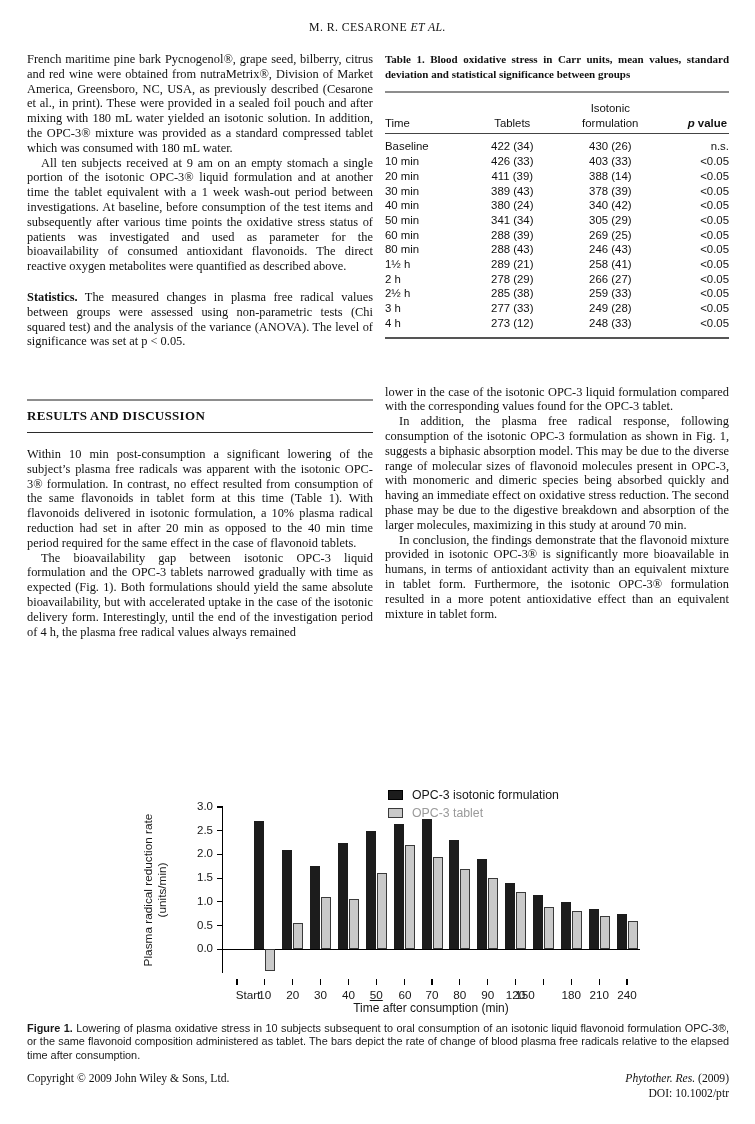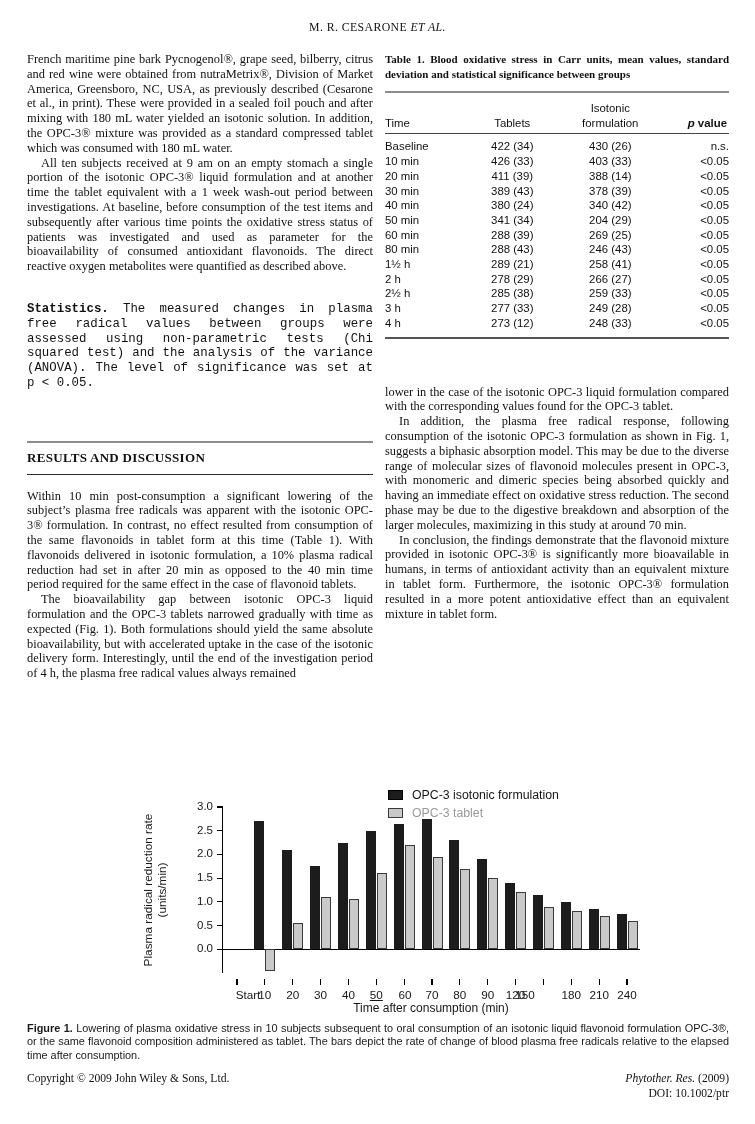--- a/index.html
+++ b/index.html
@@ -20,21 +20,21 @@
 
   .col { position: absolute; top: 52px; width: 346px; font-size: 12.4px; line-height: 14.8px; text-align: justify; }
   .col-left  { left: 27px; }
   .col-right { left: 385px; width: 344px; }
 
   .para { text-align: justify; }
   .indent { text-indent: 14px; }
   .bold { font-weight: bold; }
   .it { font-style: italic; }
 
-  .stats-para { margin-top: 28px; font-family: Liberation Mono, monospace; }
+  .stats-para { margin-top: 16px; }
 
   .section-break { margin-top: 50px; border-top: 2.5px solid #8d8d8d; padding-top: 8px; }
   .section-heading {
     font-weight: bold; font-size: 13px; letter-spacing: 0.3px;
     border-bottom: 1.6px solid #2b2b2b; padding-bottom: 8px; margin-bottom: 14px;
     text-align: left;
   }
 
   
   .table-caption {
@@ -158,21 +158,21 @@
           </tr>
         <tr>
             <td class="c-time">40 min</td>
             <td class="c-tab">380 (24)</td>
             <td class="c-iso">340 (42)</td>
             <td class="c-p">&lt;0.05</td>
           </tr>
         <tr>
             <td class="c-time">50 min</td>
             <td class="c-tab">341 (34)</td>
-            <td class="c-iso">204 (29)</td>
+            <td class="c-iso">305 (29)</td>
             <td class="c-p">&lt;0.05</td>
           </tr>
         <tr>
             <td class="c-time">60 min</td>
             <td class="c-tab">288 (39)</td>
             <td class="c-iso">269 (25)</td>
             <td class="c-p">&lt;0.05</td>
           </tr>
         <tr>
             <td class="c-time">80 min</td>

